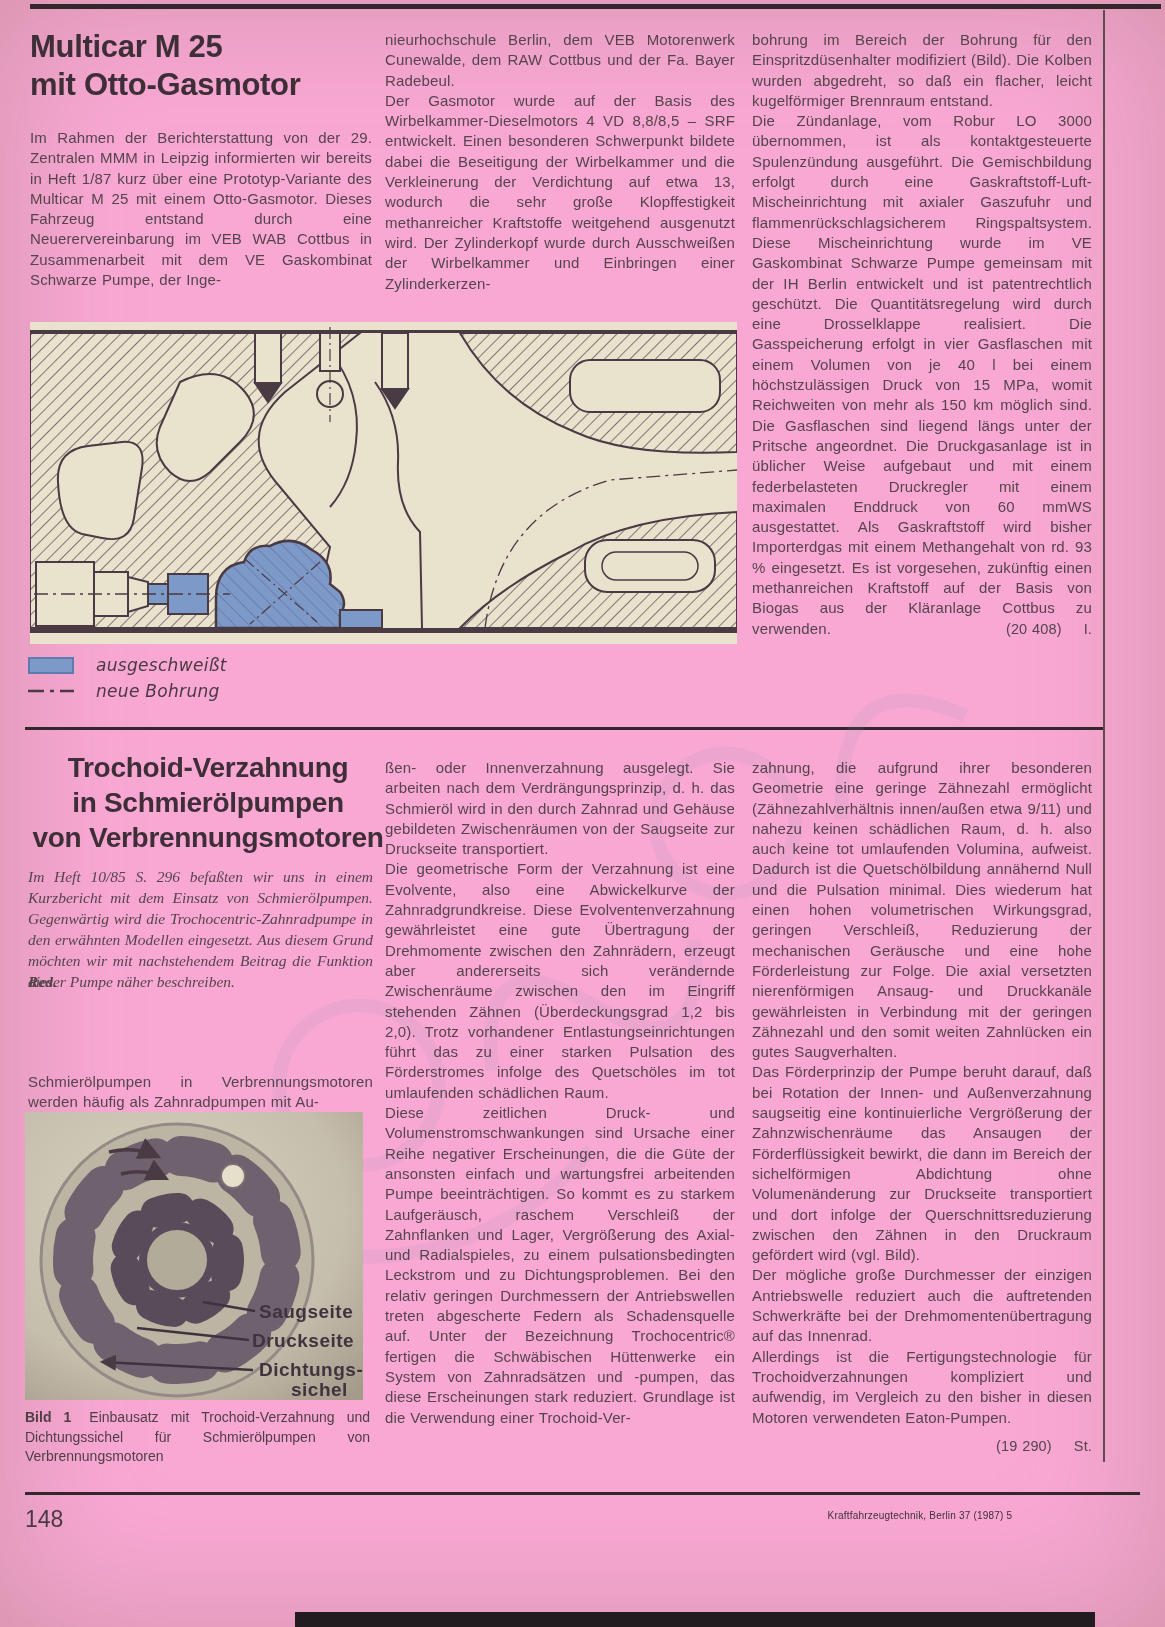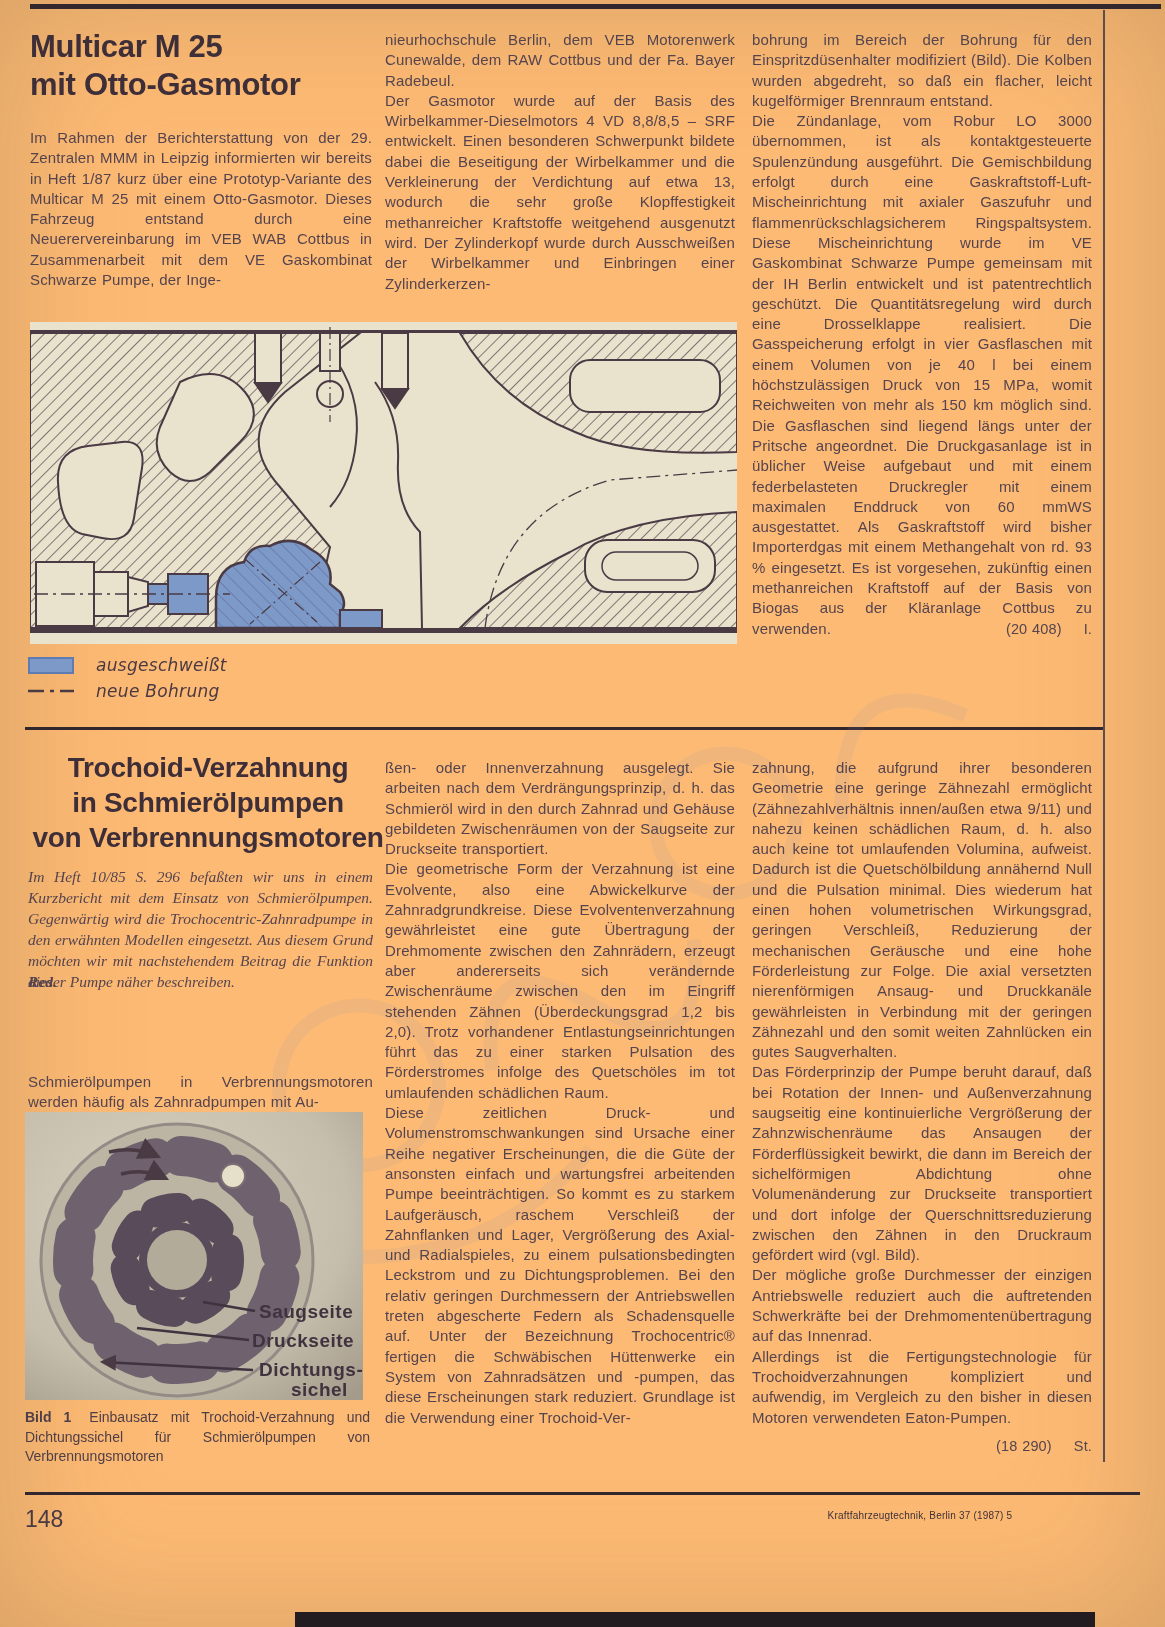--- a/index.html
+++ b/index.html
@@ -1,19 +1,19 @@
 <!DOCTYPE html>
 <html lang="de"><head>
 <meta charset="utf-8">
 <style>
   * { margin:0; padding:0; box-sizing:border-box; }
   html,body { background:#8a8178; }
   .page {
     position:relative; width:1165px; height:1627px; margin:0 auto;
-    background:#fdba74;
+    background:#f9a8d4;
     box-shadow: inset 0 0 140px rgba(110,92,60,.28);
     overflow:hidden;
     font-family:"Liberation Sans", sans-serif;
     color:#54434d;
   }
   .abs { position:absolute; }
   .rule { background:#33272e; }
   .body-text {
     font-size:15px; line-height:20.3px; text-align:justify;
     color:#55444e; letter-spacing:.15px; word-spacing:.5px;
@@ -212,21 +212,21 @@
     <p>Die geometrische Form der Verzahnung ist eine Evolvente, also eine Abwickelkurve der Zahnradgrundkreise. Diese Evolventenverzahnung gewährleistet eine gute Übertragung der Drehmomente zwischen den Zahnrädern, erzeugt aber andererseits sich verändernde Zwischenräume zwischen den im Eingriff stehenden Zähnen (Überdeckungsgrad 1,2 bis 2,0). Trotz vorhandener Entlastungseinrichtungen führt das zu einer starken Pulsation des Förderstromes infolge des Quetschöles im tot umlaufenden schädlichen Raum.</p>
     <p>Diese zeitlichen Druck- und Volumenstromschwankungen sind Ursache einer Reihe negativer Erscheinungen, die die Güte der ansonsten einfach und wartungsfrei arbeitenden Pumpe beeinträchtigen. So kommt es zu starkem Laufgeräusch, raschem Verschleiß der Zahnflanken und Lager, Vergrößerung des Axial- und Radialspieles, zu einem pulsationsbedingten Leckstrom und zu Dichtungsproblemen. Bei den relativ geringen Durchmessern der Antriebswellen treten abgescherte Federn als Schadensquelle auf. Unter der Bezeichnung Trochocentric® fertigen die Schwäbischen Hüttenwerke ein System von Zahnradsätzen und -pumpen, das diese Erscheinungen stark reduziert. Grundlage ist die Verwendung einer Trochoid-Ver-</p>
   </div>
 
   <div class="abs body-text" style="left:752px; top:758px; width:340px;">
     <p>zahnung, die aufgrund ihrer besonderen Geometrie eine geringe Zähnezahl ermöglicht (Zähnezahlverhältnis innen/außen etwa 9/11) und nahezu keinen schädlichen Raum, d. h. also auch keine tot umlaufenden Volumina, aufweist. Dadurch ist die Quetschölbildung annähernd Null und die Pulsation minimal. Dies wiederum hat einen hohen volumetrischen Wirkungsgrad, geringen Verschleiß, Reduzierung der mechanischen Geräusche und eine hohe Förderleistung zur Folge. Die axial versetzten nierenförmigen Ansaug- und Druckkanäle gewährleisten in Verbindung mit der geringen Zähnezahl und den somit weiten Zahnlücken ein gutes Saugverhalten.</p>
     <p>Das Förderprinzip der Pumpe beruht darauf, daß bei Rotation der Innen- und Außenverzahnung saugseitig eine kontinuierliche Vergrößerung der Zahnzwischenräume das Ansaugen der Förderflüssigkeit bewirkt, die dann im Bereich der sichelförmigen Abdichtung ohne Volumenänderung zur Druckseite transportiert und dort infolge der Querschnittsreduzierung zwischen den Zähnen in den Druckraum gefördert wird (vgl. Bild).</p>
     <p>Der mögliche große Durchmesser der einzigen Antriebswelle reduziert auch die auftretenden Schwerkräfte bei der Drehmomentenübertragung auf das Innenrad.</p>
     <p>Allerdings ist die Fertigungstechnologie für Trochoidverzahnungen kompliziert und aufwendig, im Vergleich zu den bisher in diesen Motoren verwendeten Eaton-Pumpen.</p>
     <div class="refline" style="margin-top:8px;">
-      <span>(18 290)</span>
+      <span>(19 290)</span>
       <span>St.</span>
     </div>
   </div>
 
   <div class="abs footer-num" style="left:25px; top:1506px;">148</div>
   <div class="abs footer-journal" style="left:700px; top:1510px; width:440px;">Kraftfahrzeugtechnik, Berlin 37 (1987) 5</div>
 
 </div>
 
 </body></html>

